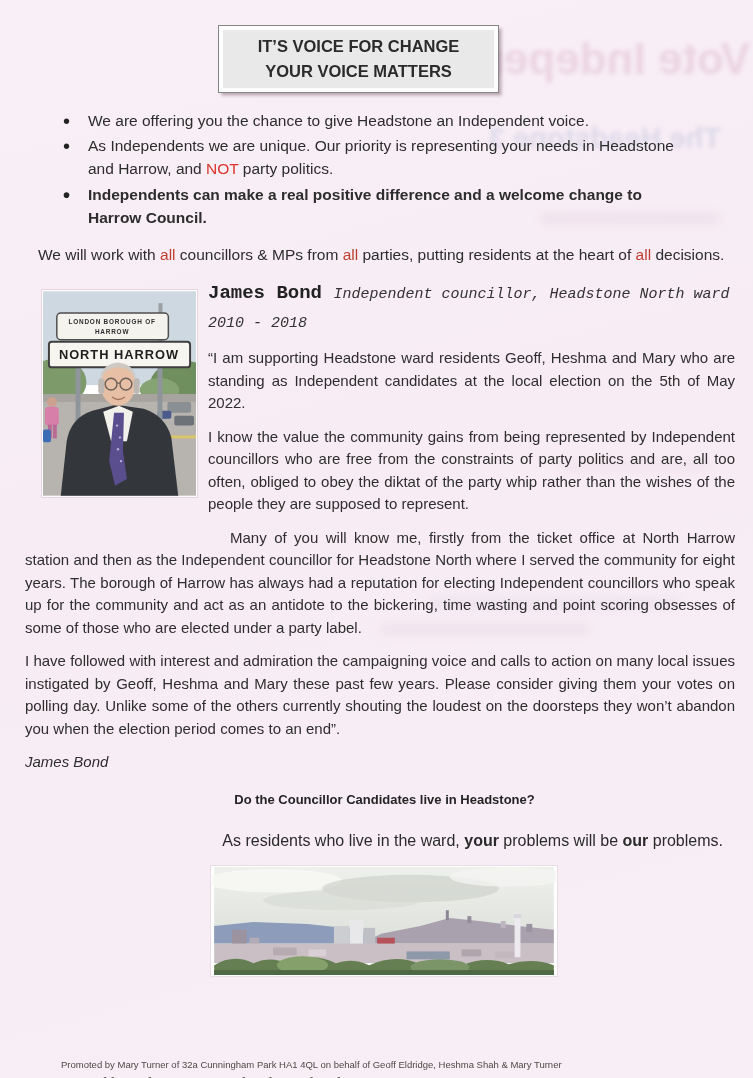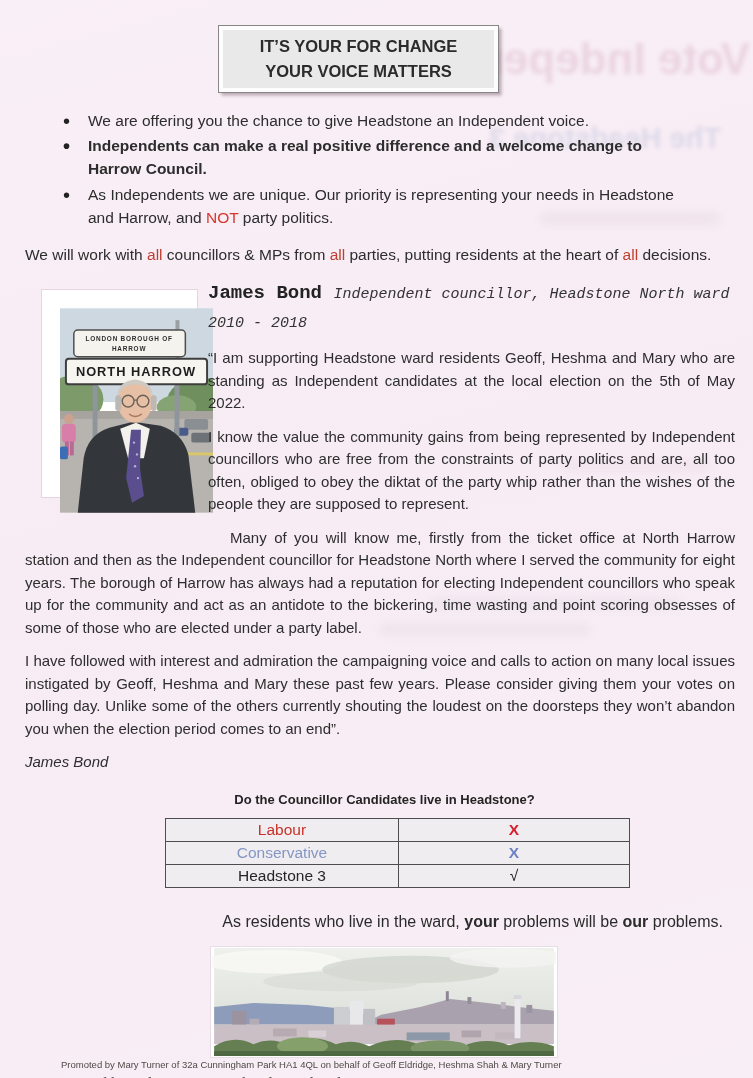--- a/index.html
+++ b/index.html
@@ -41,27 +41,27 @@
 
   
   .bullets { margin:17px 78px 0 58px; }
   .bullet { position:relative; padding-left:30px; font-size:15.5px;
             line-height:1.48; margin-bottom:3px; color:#2d2d2d; }
   .bullet::before { content:"•"; position:absolute; left:5px; top:-3px; font-size:20px; color:#222; }
   .bullet.bold { font-weight:bold; }
   .word-not { color:#d8352b; }
   .word-all { color:#bf3e30; }
 
-  .intro { margin:13px 16px 0 25px; font-size:15.5px; line-height:1.5; color:#2d2d2d; }
+  .intro { margin:13px 16px 0 38px; font-size:15.5px; line-height:1.5; color:#2d2d2d; }
 
   
   .article { margin:13px 18px 0 25px; font-size:15px; line-height:1.5; color:#2e2e2e; }
   .photo-wrap {
     float:left; width:157px; height:209px; margin:10px 10px 4px 16px;
-    background:#fff; border:1px solid #e6d5df; padding:18px;
+    background:#fff; border:1px solid #e6d5df; padding:1px;
   }
   .photo-wrap svg { display:block; }
   .jb-head { margin:2px 0 0; font-size:19px; font-weight:bold; color:#222;font-family:Liberation Mono, monospace; }
   .jb-role { font-size:15px; font-weight:normal; font-style:italic; color:#333; }
   .article p { margin:11px 0; text-align:justify; }
   .article p.p-indent { text-indent:205px; }
   .sig { font-style:italic; margin:0; text-align:left; }
 
   
   .table-title { clear:both; text-align:center; font-weight:bold; font-size:13px;
@@ -100,34 +100,34 @@
     <div class="streak s1"></div>
     <div class="streak s2"></div>
     <div class="streak s3"></div>
     <div class="streak s4"></div>
   </div>
 
   <div class="content">
 
     <div class="header-box">
       <div class="header-box-inner">
-        <div>IT’S YOUR FOR CHANGE</div>
+        <div>IT’S VOICE FOR CHANGE</div>
         <div>YOUR VOICE MATTERS</div>
       </div>
     </div>
 
     <div class="bullets">
       <div class="bullet">
         <span>We are offering you the chance to give Headstone an Independent voice.</span>
       </div>
+      <div class="bullet">
+        <span>As Independents we are unique. Our priority is representing your needs in Headstone and Harrow, and </span><span class="word-not">NOT</span><span> party politics.</span>
+      </div>
       <div class="bullet bold">
         <span>Independents can make a real positive difference and a welcome change to Harrow Council.</span>
-      </div>
-      <div class="bullet">
-        <span>As Independents we are unique. Our priority is representing your needs in Headstone and Harrow, and </span><span class="word-not">NOT</span><span> party politics.</span>
       </div>
     </div>
 
     <p class="intro"><span>We will work with </span><span class="word-all">all</span><span> councillors &amp; MPs from </span><span class="word-all">all</span><span> parties, putting residents at the heart of </span><span class="word-all">all</span><span> decisions.</span></p>
 
     <div class="article">
 
       <div class="photo-wrap">
         <svg width="153" height="205" viewBox="0 0 155 207" xmlns="http://www.w3.org/2000/svg">
 
@@ -183,36 +183,20 @@
       <h3 class="jb-head"><span>James Bond</span> <span class="jb-role">Independent councillor, Headstone North ward 2010 - 2018</span></h3>
 
       <p>“I am supporting Headstone ward residents Geoff, Heshma and Mary who are standing as Independent candidates at the local election on the 5th of May 2022.</p>
       <p>I know the value the community gains from being represented by Independent councillors who are free from the constraints of party politics and are, all too often, obliged to obey the diktat of the party whip rather than the wishes of the people they are supposed to represent.</p>
       <p class="p-indent">Many of you will know me, firstly from the ticket office at North Harrow station and then as the Independent councillor for Headstone North where I served the community for eight years. The borough of Harrow has always had a reputation for electing Independent councillors who speak up for the community and act as an antidote to the bickering, time wasting and point scoring obsesses of some of those who are elected under a party label.</p>
       <p>I have followed with interest and admiration the campaigning voice and calls to action on many local issues instigated by Geoff, Heshma and Mary these past few years. Please consider giving them your votes on polling day. Unlike some of the others currently shouting the loudest on the doorsteps they won’t abandon you when the election period comes to an end”.</p>
       <p class="sig">James Bond</p>
     </div>
 
     <div class="table-title">Do the Councillor Candidates live in Headstone?</div>
-    <table class="cand">
-      <tbody>
-        <tr>
-          <td class="lab l-labour">Labour</td>
-          <td class="m-labour">X</td>
-        </tr>
-        <tr>
-          <td class="lab l-cons">Conservative</td>
-          <td class="m-cons">X</td>
-        </tr>
-        <tr>
-          <td class="lab l-head">Headstone 3</td>
-          <td class="m-head">√</td>
-        </tr>
-      </tbody>
-    </table>
 
     <p class="residents"><span>As residents who live in the ward, </span><b>your</b><span> problems will be </span><b>our</b><span> problems.</span></p>
 
     <div class="panorama-wrap">
       <svg width="344" height="108" viewBox="0 0 346 110" xmlns="http://www.w3.org/2000/svg">
         <defs>
           <linearGradient id="sky" x1="0" y1="0" x2="0" y2="1">
             <stop offset="0" stop-color="#eef0ec"></stop>
             <stop offset="1" stop-color="#dde1da"></stop>
           </linearGradient>

